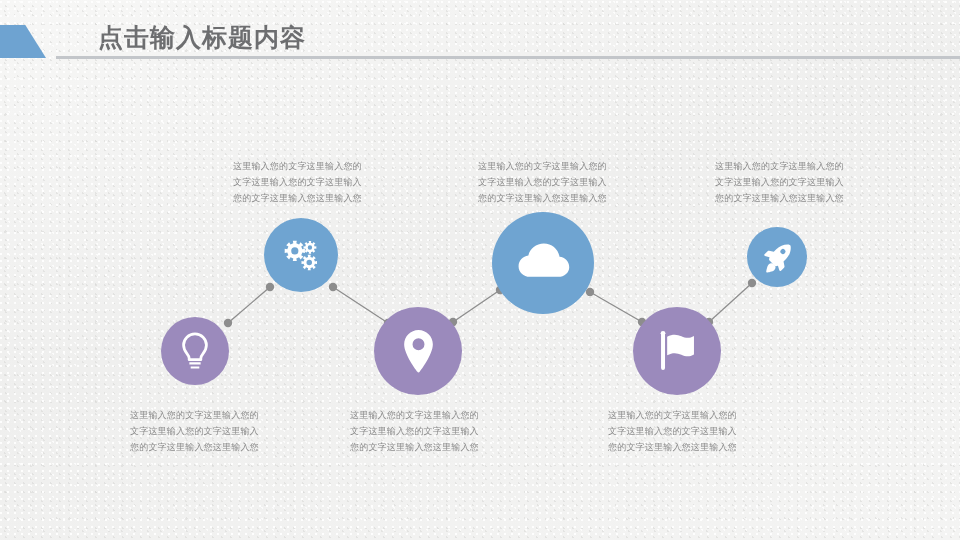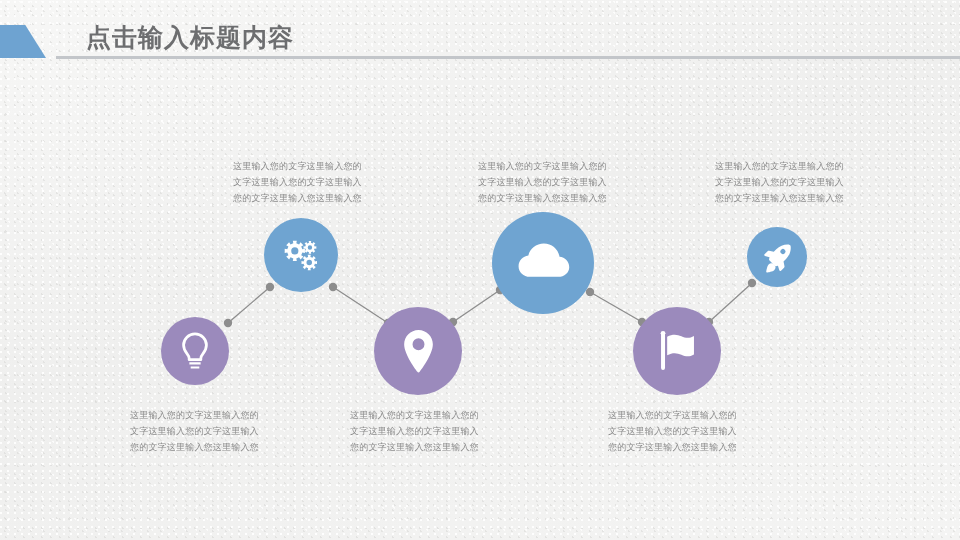--- a/index.html
+++ b/index.html
@@ -50,21 +50,21 @@
   .header-rule {
     position: absolute;
     left: 56px;
     top: 56px;
     width: 904px;
     height: 3px;
     background: #c3c6ca;
   }
   .header-title {
     position: absolute;
-    left: 86px;
+    left: 98px;
     top: 22px;
     font-size: 25px;
     font-weight: bold;
     letter-spacing: 1px;
     color: #6d6e70;
     line-height: 31px;
     white-space: nowrap;
   }
 
   

